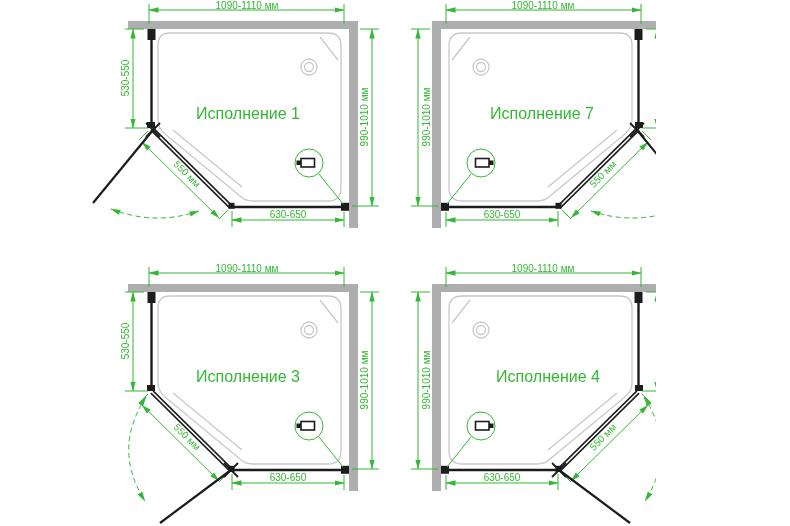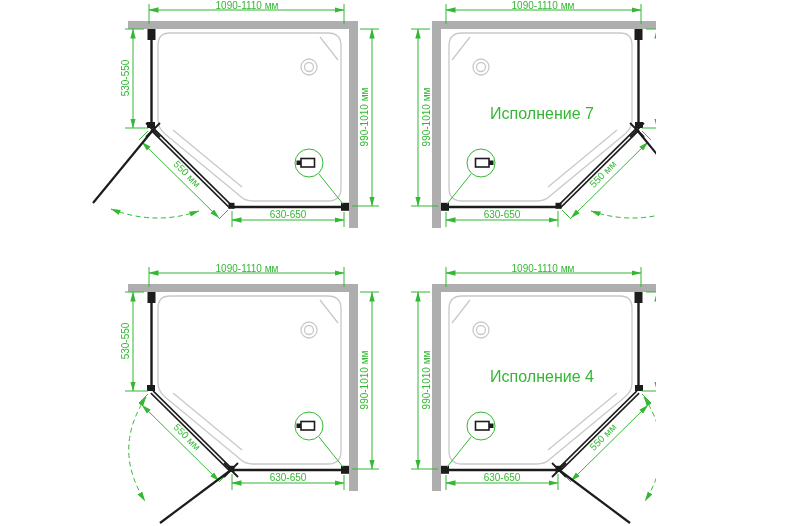--- a/index.html
+++ b/index.html
@@ -114,20 +114,21 @@
       </defs>
 
       <use href="#encl"></use>
       <use href="#door-top"></use>
     </svg>
     <div class="lbl" style="left:247px;top:5px">1090-1110 мм</div>
     <div class="lbl rotl" style="left:125px;top:78px">530-550</div>
     <div class="lbl rotl" style="left:364px;top:117px">990-1010 мм</div>
     <div class="lbl rot45" style="left:187px;top:174px">550 мм</div>
     <div class="lbl" style="left:288px;top:214px">630-650</div>
+    <div class="vtitle" style="left:248px;top:114px">Исполнение 1</div>
   </div>
 
   <div class="quadrant" style="left:395px;top:0">
     <svg width="395" height="263" viewBox="0 0 395 263">
       <g transform="translate(395,0) scale(-1,1)">
         <use href="#encl"></use>
         <use href="#door-top"></use>
       </g>
     </svg>
     <div class="lbl" style="left:148px;top:5px">1090-1110 мм</div>
@@ -141,30 +142,31 @@
   <div class="quadrant" style="left:0;top:263px">
     <svg width="395" height="263" viewBox="0 0 395 263">
       <use href="#encl"></use>
       <use href="#door-bottom"></use>
     </svg>
     <div class="lbl" style="left:247px;top:5px">1090-1110 мм</div>
     <div class="lbl rotl" style="left:125px;top:78px">530-550</div>
     <div class="lbl rotl" style="left:364px;top:117px">990-1010 мм</div>
     <div class="lbl rot45" style="left:187px;top:174px">550 мм</div>
     <div class="lbl" style="left:288px;top:214px">630-650</div>
+    <div class="vtitle" style="left:248px;top:114px">Исполнение 3</div>
   </div>
 
   <div class="quadrant" style="left:395px;top:263px">
     <svg width="395" height="263" viewBox="0 0 395 263">
       <g transform="translate(395,0) scale(-1,1)">
         <use href="#encl"></use>
         <use href="#door-bottom"></use>
       </g>
     </svg>
     <div class="lbl" style="left:148px;top:5px">1090-1110 мм</div>
     <div class="lbl rotl" style="left:31px;top:117px">990-1010 мм</div>
     <div class="lbl rotl" style="left:270px;top:78px">530-550</div>
     <div class="lbl rotm45" style="left:208px;top:174px">550 мм</div>
     <div class="lbl" style="left:107px;top:214px">630-650</div>
-    <div class="vtitle" style="left:147px;top:114px">Исполнение 4</div>
+    <div class="vtitle" style="left:153px;top:114px">Исполнение 4</div>
   </div>
 
 </div>
 
 </body></html>

